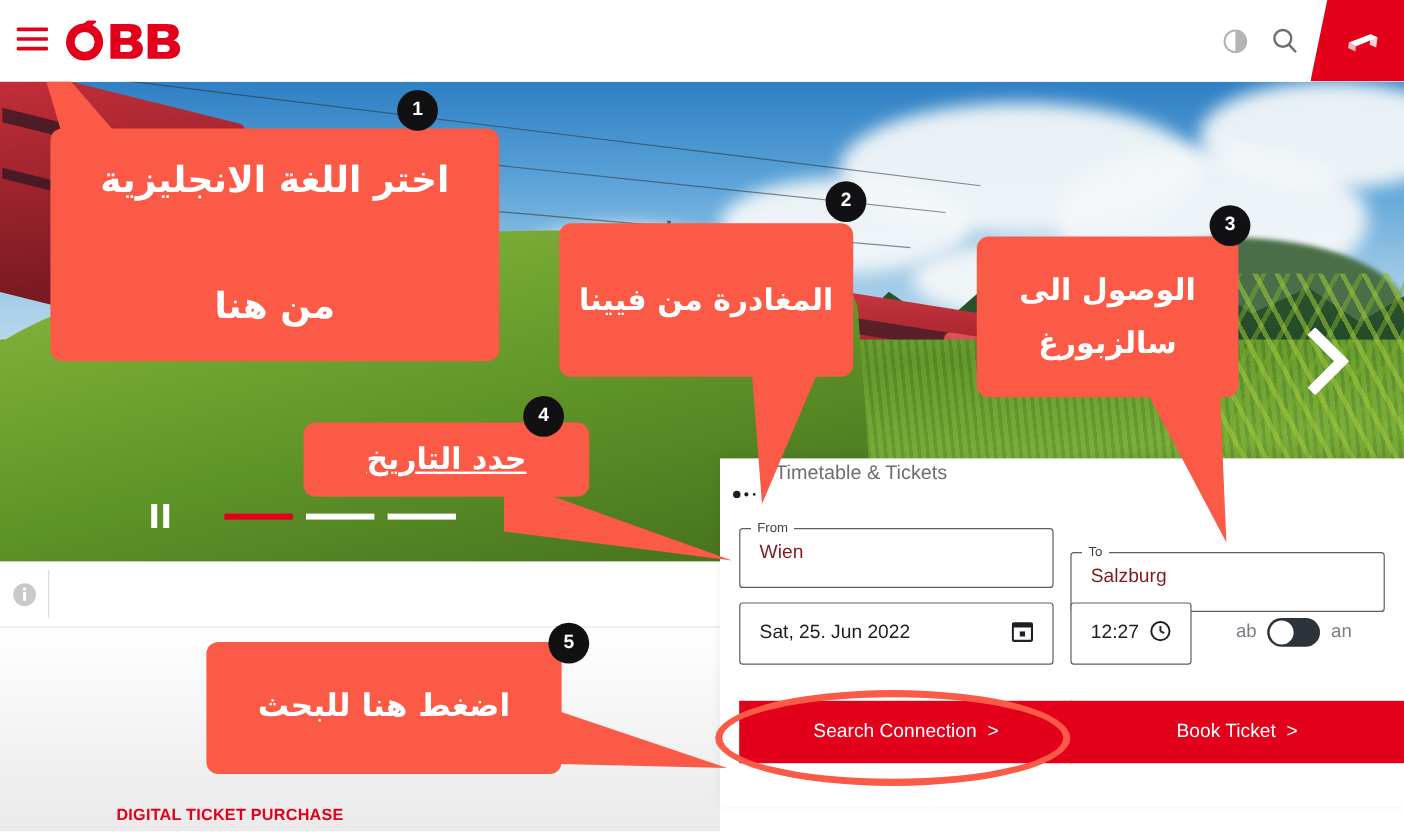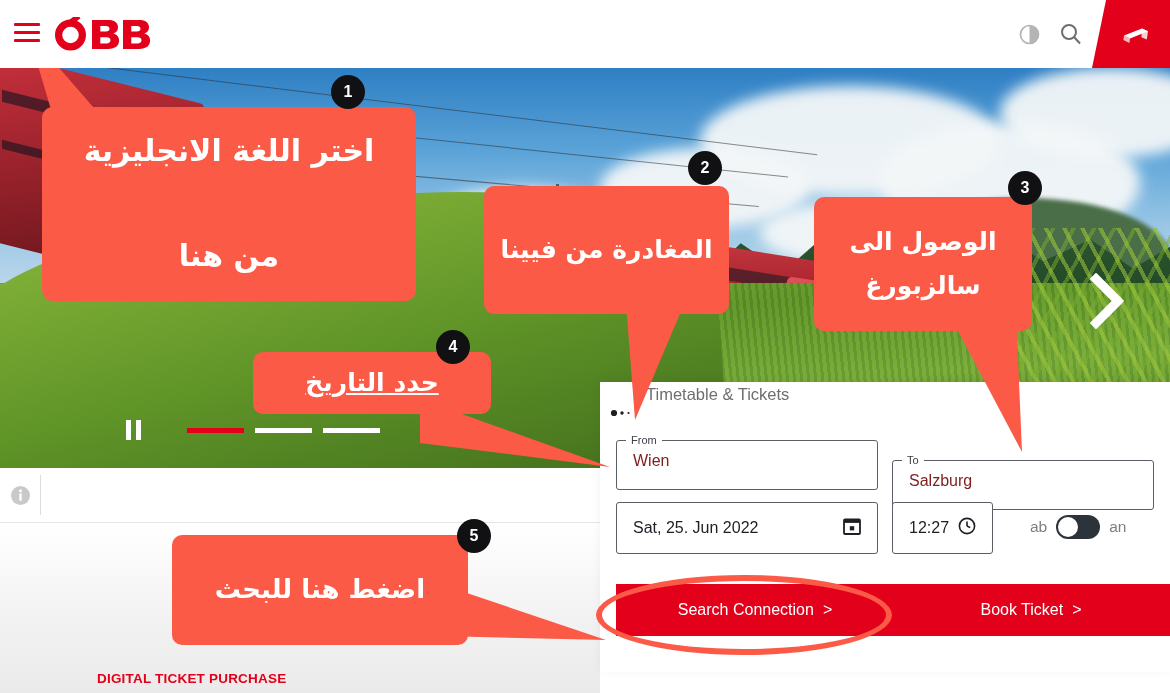--- a/index.html
+++ b/index.html
@@ -247,22 +247,22 @@
   }
   .tail { position: absolute; z-index: 29; }
   .badge {
     position: absolute; width: 34px; height: 34px; border-radius: 50%;
     background: #111114; color: #fff; z-index: 33;
     display: flex; align-items: center; justify-content: center;
     font-size: 16px; font-weight: bold;
     font-family: "Liberation Sans", sans-serif;
   }
 
-  #co1 { left: 42px;  top: 107px; width: 374px; height: 194px; font-size: 30px; border-radius: 11px; }
-  #co2 { left: 484px; top: 186px; width: 245px; height: 128px; font-size: 25px; }
+  #co1 { left: 42px;  top: 107px; width: 374px; height: 194px; font-size: 30px; }
+  #co2 { left: 466px; top: 186px; width: 245px; height: 128px; font-size: 25px; }
   #co3 { left: 814px; top: 197px; width: 218px; height: 134px; font-size: 25px; }
   #co4 { left: 253px; top: 352px; width: 238px; height: 62px;  font-size: 25px; text-decoration: underline; }
   #co5 { left: 172px; top: 535px; width: 296px; height: 110px; font-size: 26px; }
 
   #b1 { left: 331px; top: 75px; }
   #b2 { left: 688px; top: 151px; }
   #b3 { left: 1008px; top: 171px; }
   #b4 { left: 436px; top: 330px; }
   #b5 { left: 457px; top: 519px; }
 </style>

